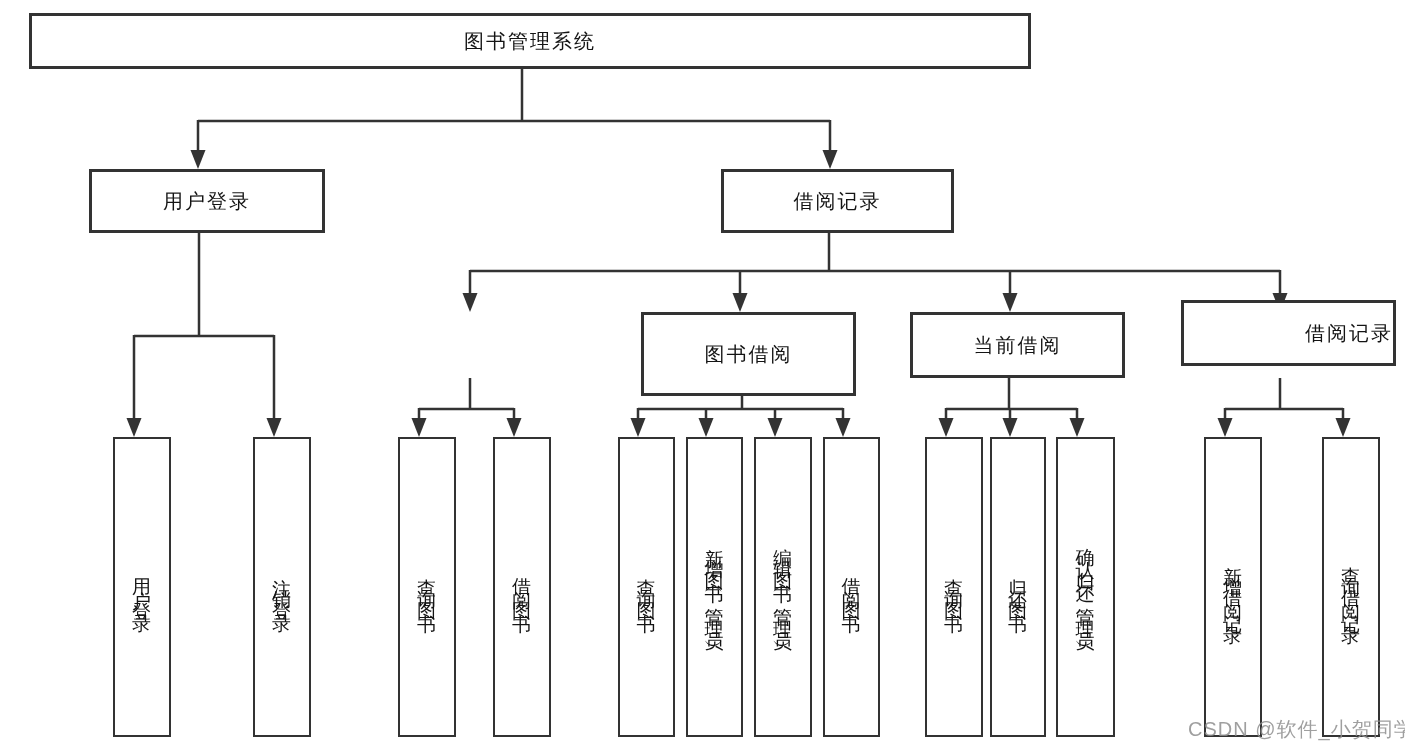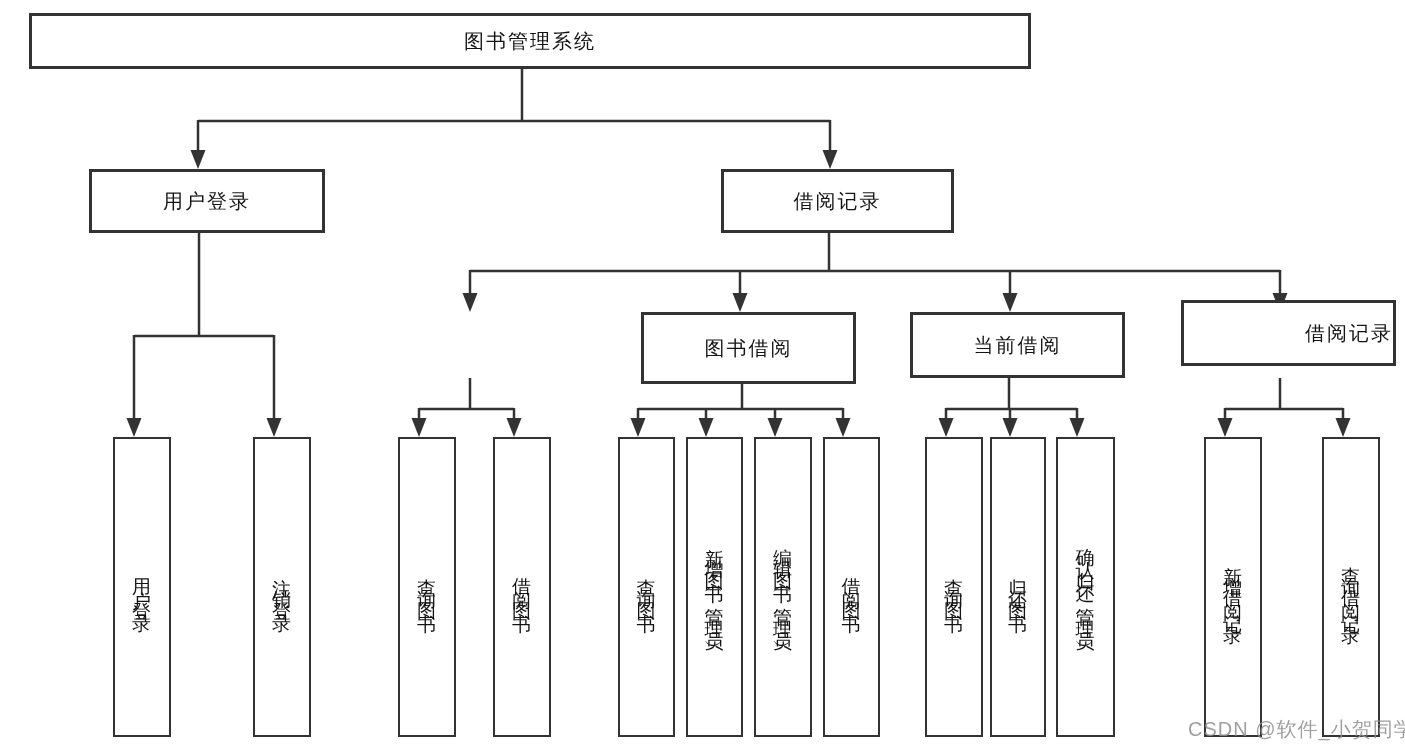--- a/index.html
+++ b/index.html
@@ -105,21 +105,21 @@
     <span>图书管理系统</span>
   </div>
 
   <div class="box" style="left:81px; top:169px; width:236px; height:64px;">
     <span>用户登录</span>
   </div>
   <div class="box" style="left:713px; top:169px; width:233px; height:64px;">
     <span>借阅记录</span>
   </div>
 
-  <div class="box" style="left:633px; top:312px; width:215px; height:72px;">
+  <div class="box" style="left:633px; top:312px; width:215px; height:84px;">
     <span>图书借阅</span>
   </div>
   <div class="box" style="left:902px; top:312px; width:215px; height:66px;">
     <span>当前借阅</span>
   </div>
   <div class="box" style="left:1173px; top:300px; width:215px; height:66px;justify-content:flex-end;">
     <span>借阅记录</span>
   </div>
 
   <div class="box leaf" style="left:105px; top:437px; width:58px; height:300px;">

